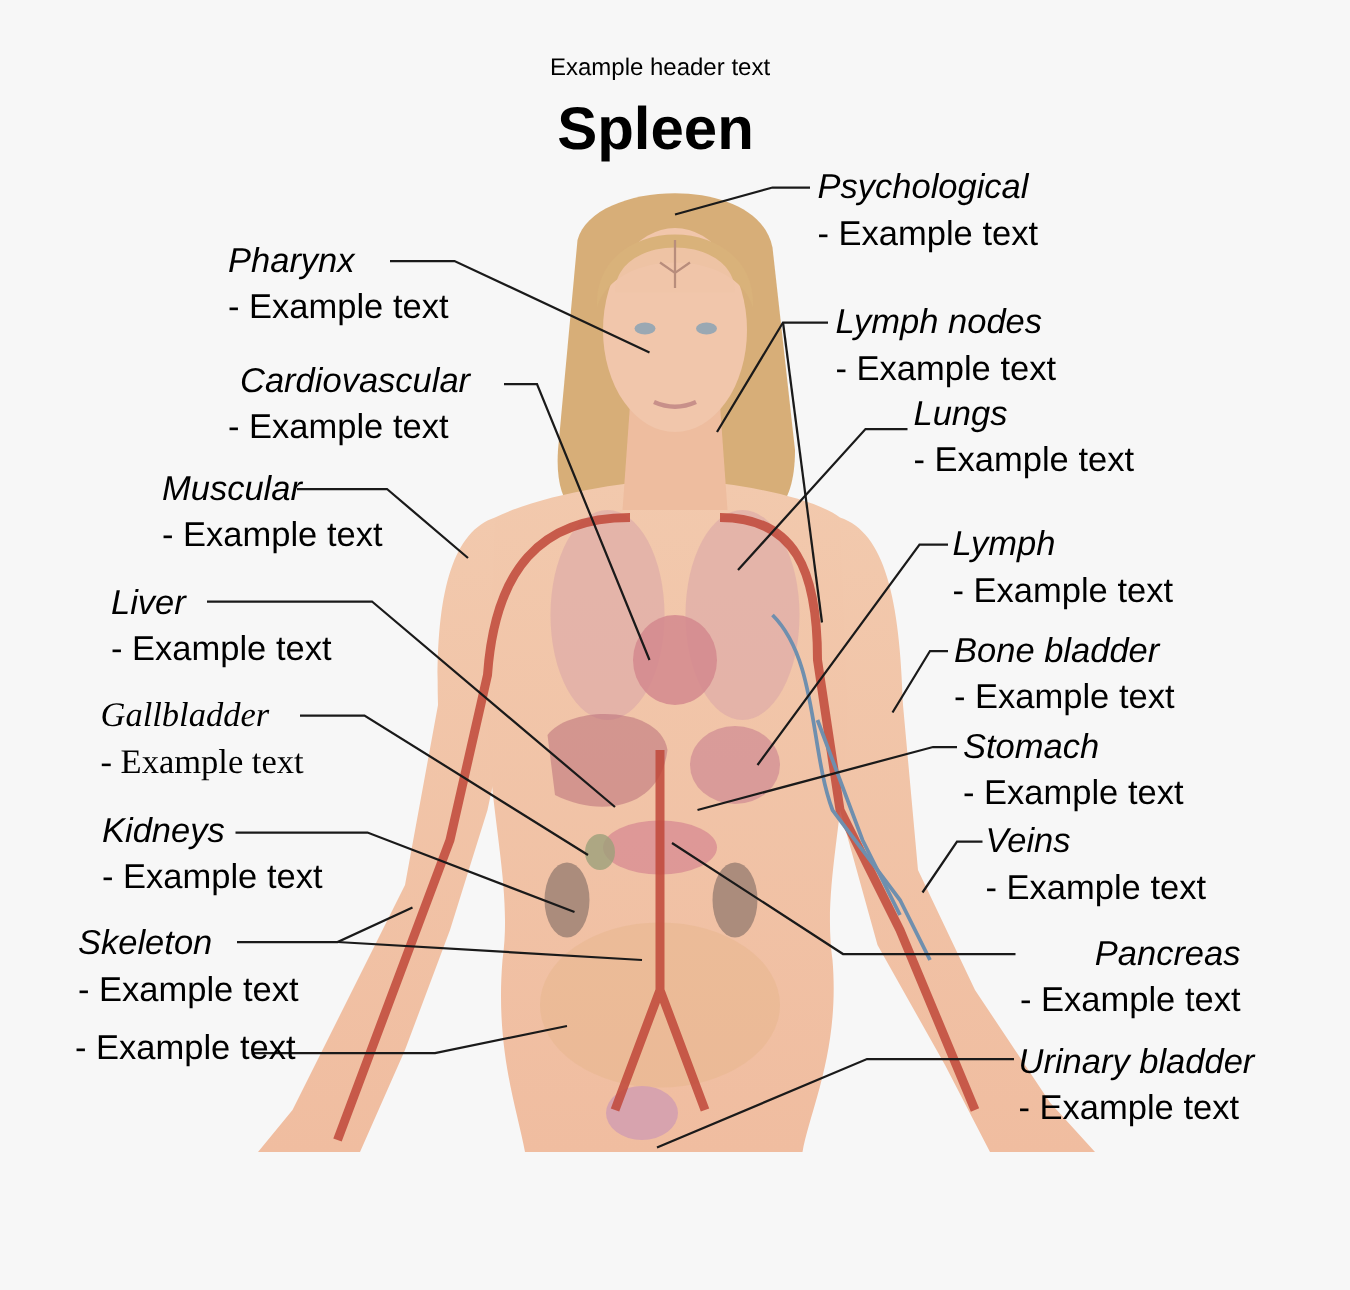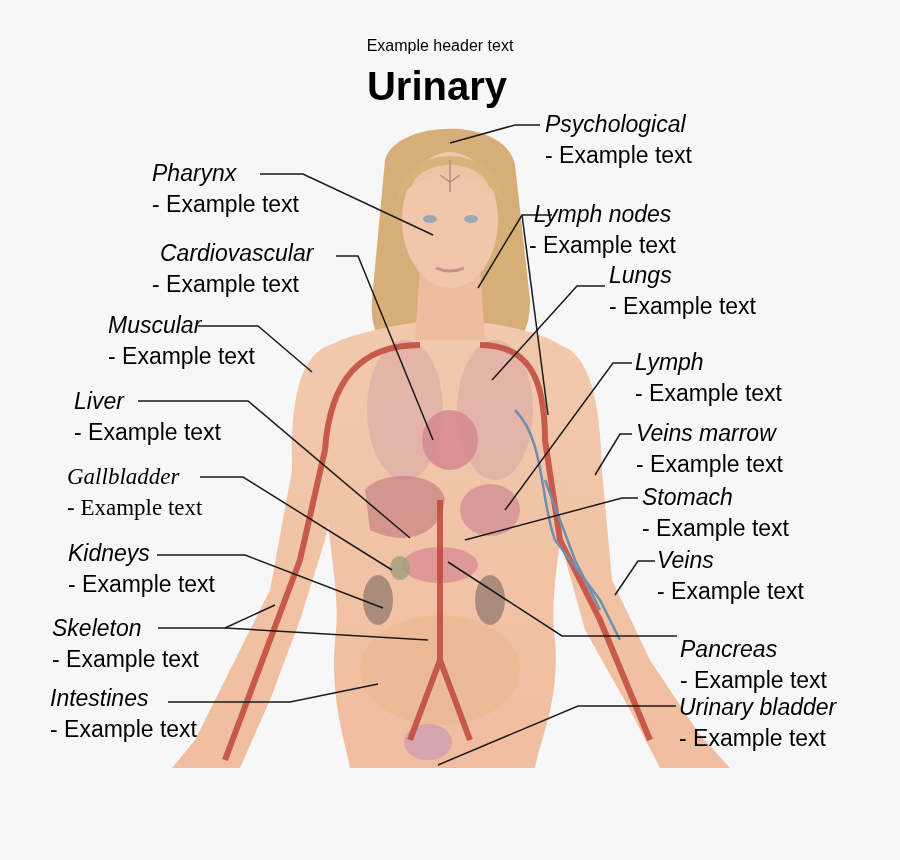--- a/index.html
+++ b/index.html
@@ -9,21 +9,21 @@
   .header-main { position:absolute; left:0; width:874px; top:64px; text-align:center; font-size:40px; font-weight:bold; }
   svg.figure { position:absolute; left:0; top:0; }
   .label { position:absolute; font-size:23px; line-height:31px; white-space:nowrap; }
   .label .name { font-style:italic; display:block; }
   .label .desc { display:block; }
 </style>
 </head>
 <body>
 
 <div class="header-sub">Example header text</div>
-<div class="header-main">Urinary</div>
+<div class="header-main">Spleen</div>
 
 <svg class="figure" width="900" height="860" viewBox="0 0 900 860">
   <defs>
     <linearGradient id="skinG" x1="0" y1="0" x2="0" y2="1">
       <stop offset="0" stop-color="#f2c9ad"></stop>
       <stop offset="1" stop-color="#f0bda0"></stop>
     </linearGradient>
     <radialGradient id="organG" cx="0.5" cy="0.5" r="0.6">
       <stop offset="0" stop-color="#d99aa0" stop-opacity="0.75"></stop>
       <stop offset="1" stop-color="#e6b1a8" stop-opacity="0.35"></stop>
@@ -143,52 +143,51 @@
 </div>
 <div class="label" style="left:68px; top:538px;">
   <span class="name">Kidneys</span>
   <span class="desc">- Example text</span>
 </div>
 <div class="label" style="left:52px; top:613px;">
   <span class="name">Skeleton</span>
   <span class="desc">- Example text</span>
 </div>
 <div class="label" style="left:50px; top:683px;">
-  <span class="name">Intestines</span>
   <span class="desc">- Example text</span>
 </div>
 
 <div class="label" style="left:545px; top:109px;">
   <span class="name">Psychological</span>
   <span class="desc">- Example text</span>
 </div>
-<div class="label" style="left:529px; top:199px;text-align:center;">
+<div class="label" style="left:557px; top:199px;">
   <span class="name">Lymph nodes</span>
   <span class="desc">- Example text</span>
 </div>
 <div class="label" style="left:609px; top:260px;">
   <span class="name">Lungs</span>
   <span class="desc">- Example text</span>
 </div>
 <div class="label" style="left:635px; top:347px;">
   <span class="name">Lymph</span>
   <span class="desc">- Example text</span>
 </div>
 <div class="label" style="left:636px; top:418px;">
-  <span class="name">Veins marrow</span>
+  <span class="name">Bone bladder</span>
   <span class="desc">- Example text</span>
 </div>
 <div class="label" style="left:642px; top:482px;">
   <span class="name">Stomach</span>
   <span class="desc">- Example text</span>
 </div>
 <div class="label" style="left:657px; top:545px;">
   <span class="name">Veins</span>
   <span class="desc">- Example text</span>
 </div>
-<div class="label" style="left:680px; top:634px;">
+<div class="label" style="left:680px; top:620px;text-align:right;">
   <span class="name">Pancreas</span>
   <span class="desc">- Example text</span>
 </div>
 <div class="label" style="left:679px; top:692px;">
   <span class="name">Urinary bladder</span>
   <span class="desc">- Example text</span>
 </div>
 
 </body></html>

